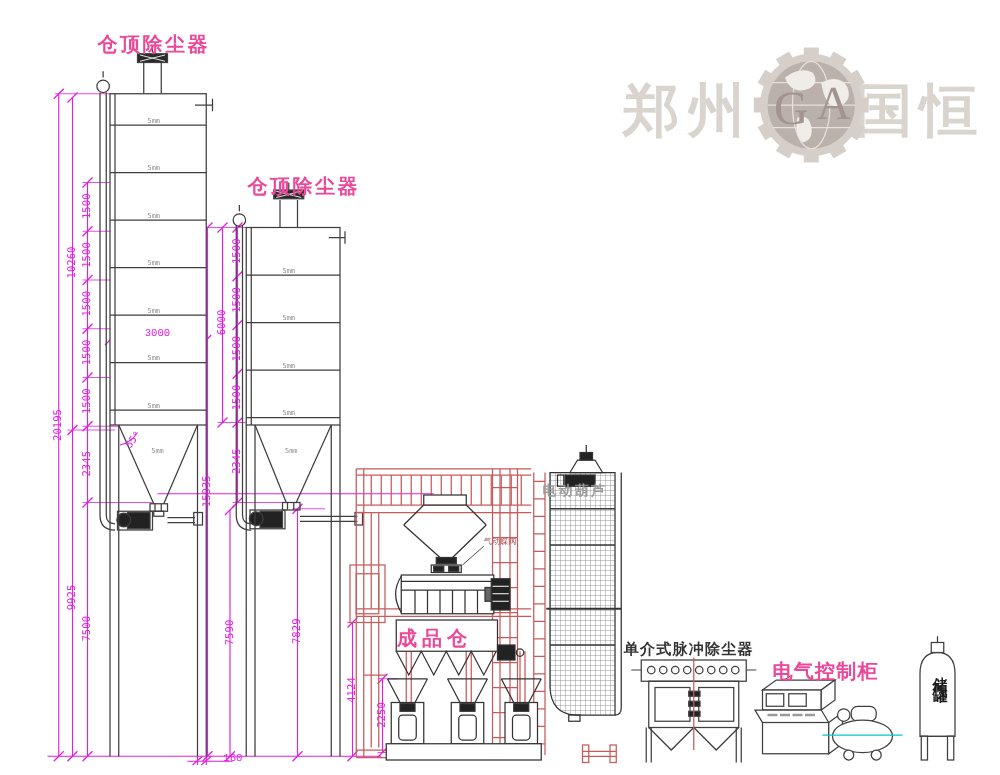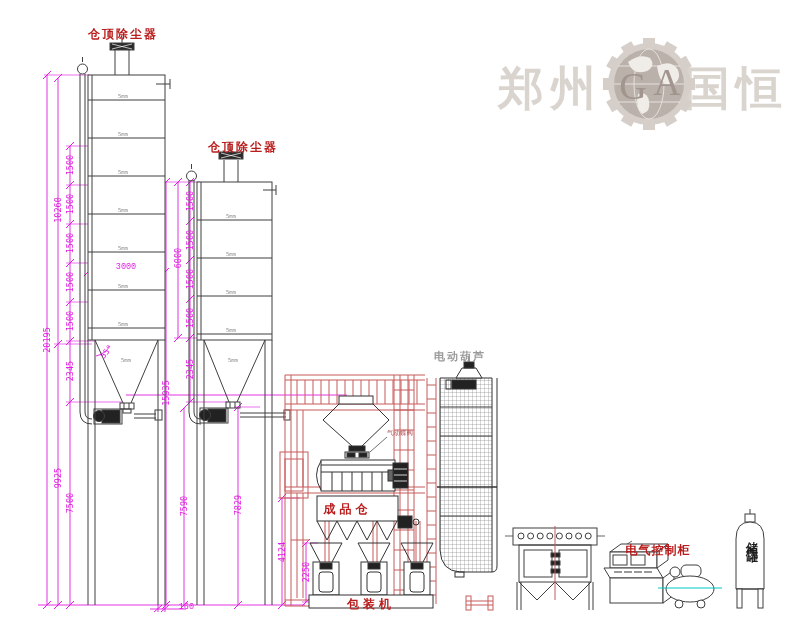--- a/index.html
+++ b/index.html
@@ -1,21 +1,21 @@
 <!DOCTYPE html>
 <html><head>
 <meta charset="utf-8">
 <style>
   html,body{margin:0;padding:0;background:#ffffff;}
   #canvas{position:relative;width:800px;height:620px;background:#fff;overflow:hidden;
           font-family:"Liberation Sans",sans-serif;}
   svg{position:absolute;left:0;top:0;}
-  .lbl{position:absolute;color:#b91c1c;font-weight:700;font-size:12px;letter-spacing:2px;
+  .lbl{position:absolute;color:#ec4899;font-weight:700;font-size:16px;letter-spacing:2px;
        text-align:center;white-space:nowrap;}
-  .lbl.gray{color:#9a9a9a;}
+  .lbl.gray{color:#9a9a9a;margin-top:36px;}
   .dv{position:absolute;width:50px;height:10px;line-height:10px;text-align:center;
       font-family:"DejaVu Sans Mono",monospace;font-size:8.5px;color:#e11ee1;
       transform:rotate(-90deg);}
   .dh{position:absolute;height:10px;line-height:10px;font-family:Liberation Mono, monospace;
       font-size:8.5px;color:#e11ee1;text-align:center;}
   .dangle{position:absolute;width:30px;height:10px;line-height:10px;text-align:center;
       font-family:"DejaVu Sans Mono",monospace;font-size:8px;color:#e11ee1;
       transform:rotate(-52deg);}
   .vert{position:absolute;writing-mode:vertical-rl;text-orientation:upright;
       font-weight:700;font-size:12px;letter-spacing:5px;color:#1c1c1c;}
@@ -302,22 +302,22 @@
     <path d="M736,589H764" fill="none"></path>
     <rect x="737" y="589" width="5" height="19"></rect>
     <rect x="758" y="589" width="5" height="19"></rect>
   </g>
 </svg>
 
 <div class="lbl" style="left:78px;top:26px;width:90px;">仓顶除尘器</div>
 <div class="lbl" style="left:198px;top:139px;width:90px;">仓顶除尘器</div>
 <div class="lbl gray" style="left:425px;top:349px;width:70px;font-size:11px;">电动葫芦</div>
 <div class="lbl" style="left:317px;top:501px;width:61px;letter-spacing:4px;">成品仓</div>
-<div class="lbl" style="left:309px;top:596px;width:124px;letter-spacing:4px;">包装机</div>
-<div class="lbl" style="left:618px;top:527px;width:80px;letter-spacing:1px;margin-top:15px;">电气控制柜</div>
+<div class="lbl" style="left:492px;top:511px;width:118px;letter-spacing:1px;font-size:12px;color:#333;">单介式脉冲除尘器</div>
+<div class="lbl" style="left:618px;top:527px;width:80px;letter-spacing:1px;">电气控制柜</div>
 <div class="vert" style="left:743px;top:531px;">储气罐</div>
 <div class="tiny-red" style="left:387px;top:429px;">气动蝶阀</div>
 
 <div class="dv" style="left:22px;top:335px;">20195</div>
 <div class="dv" style="left:33px;top:205px;">10260</div>
 <div class="dv" style="left:33px;top:473px;">9925</div>
 <div class="dv" style="left:45px;top:160px;">1500</div>
 <div class="dv" style="left:45px;top:199px;">1500</div>
 <div class="dv" style="left:45px;top:238px;">1500</div>
 <div class="dv" style="left:45px;top:277px;">1500</div>

